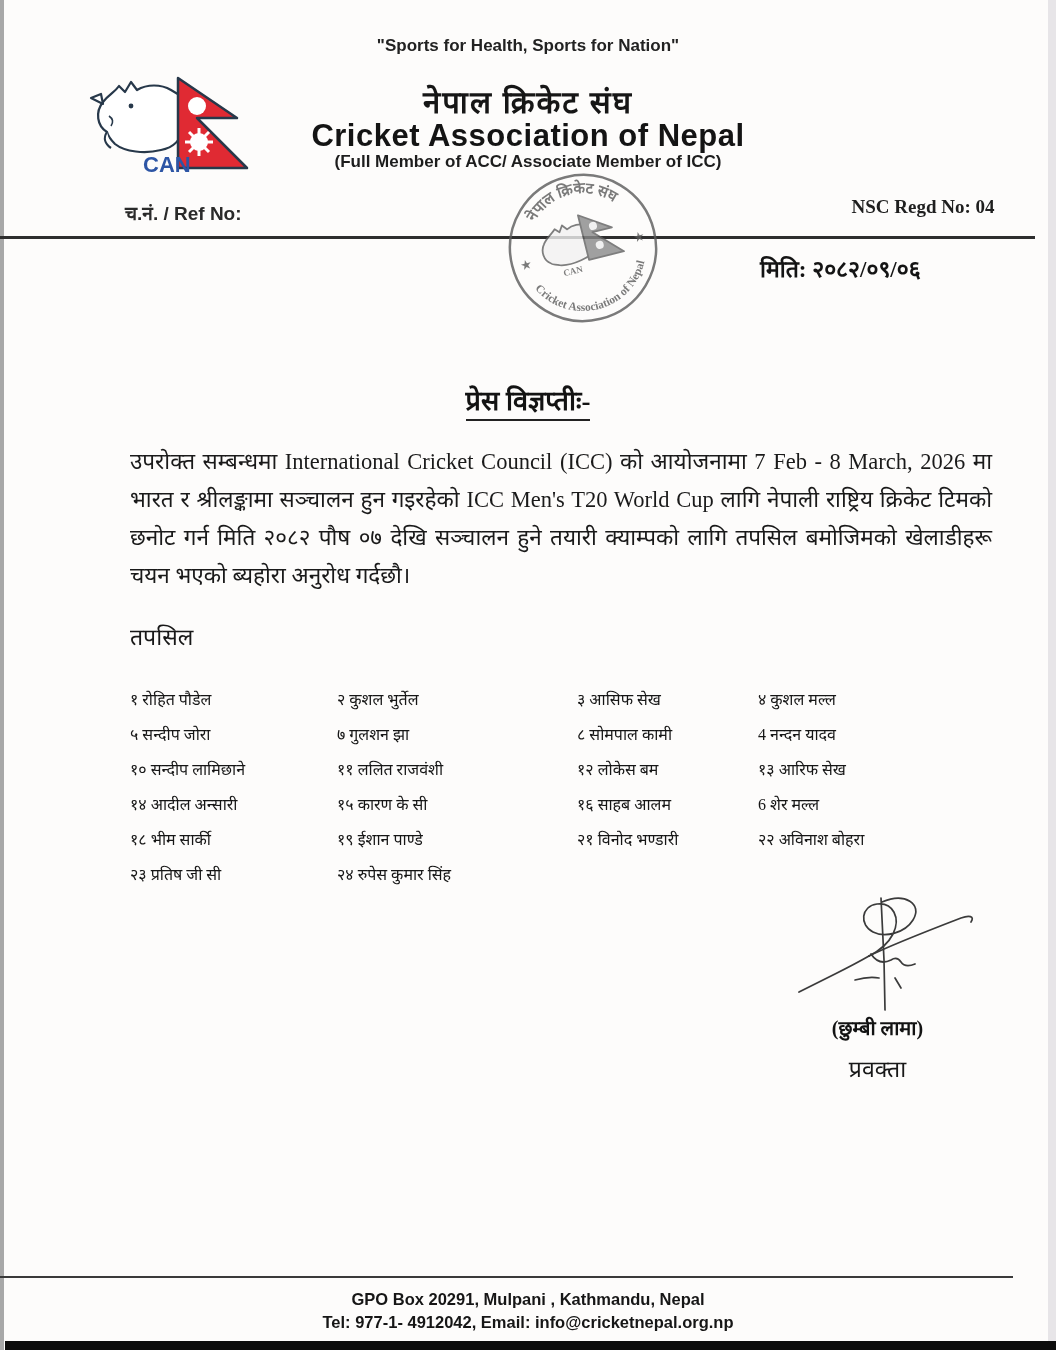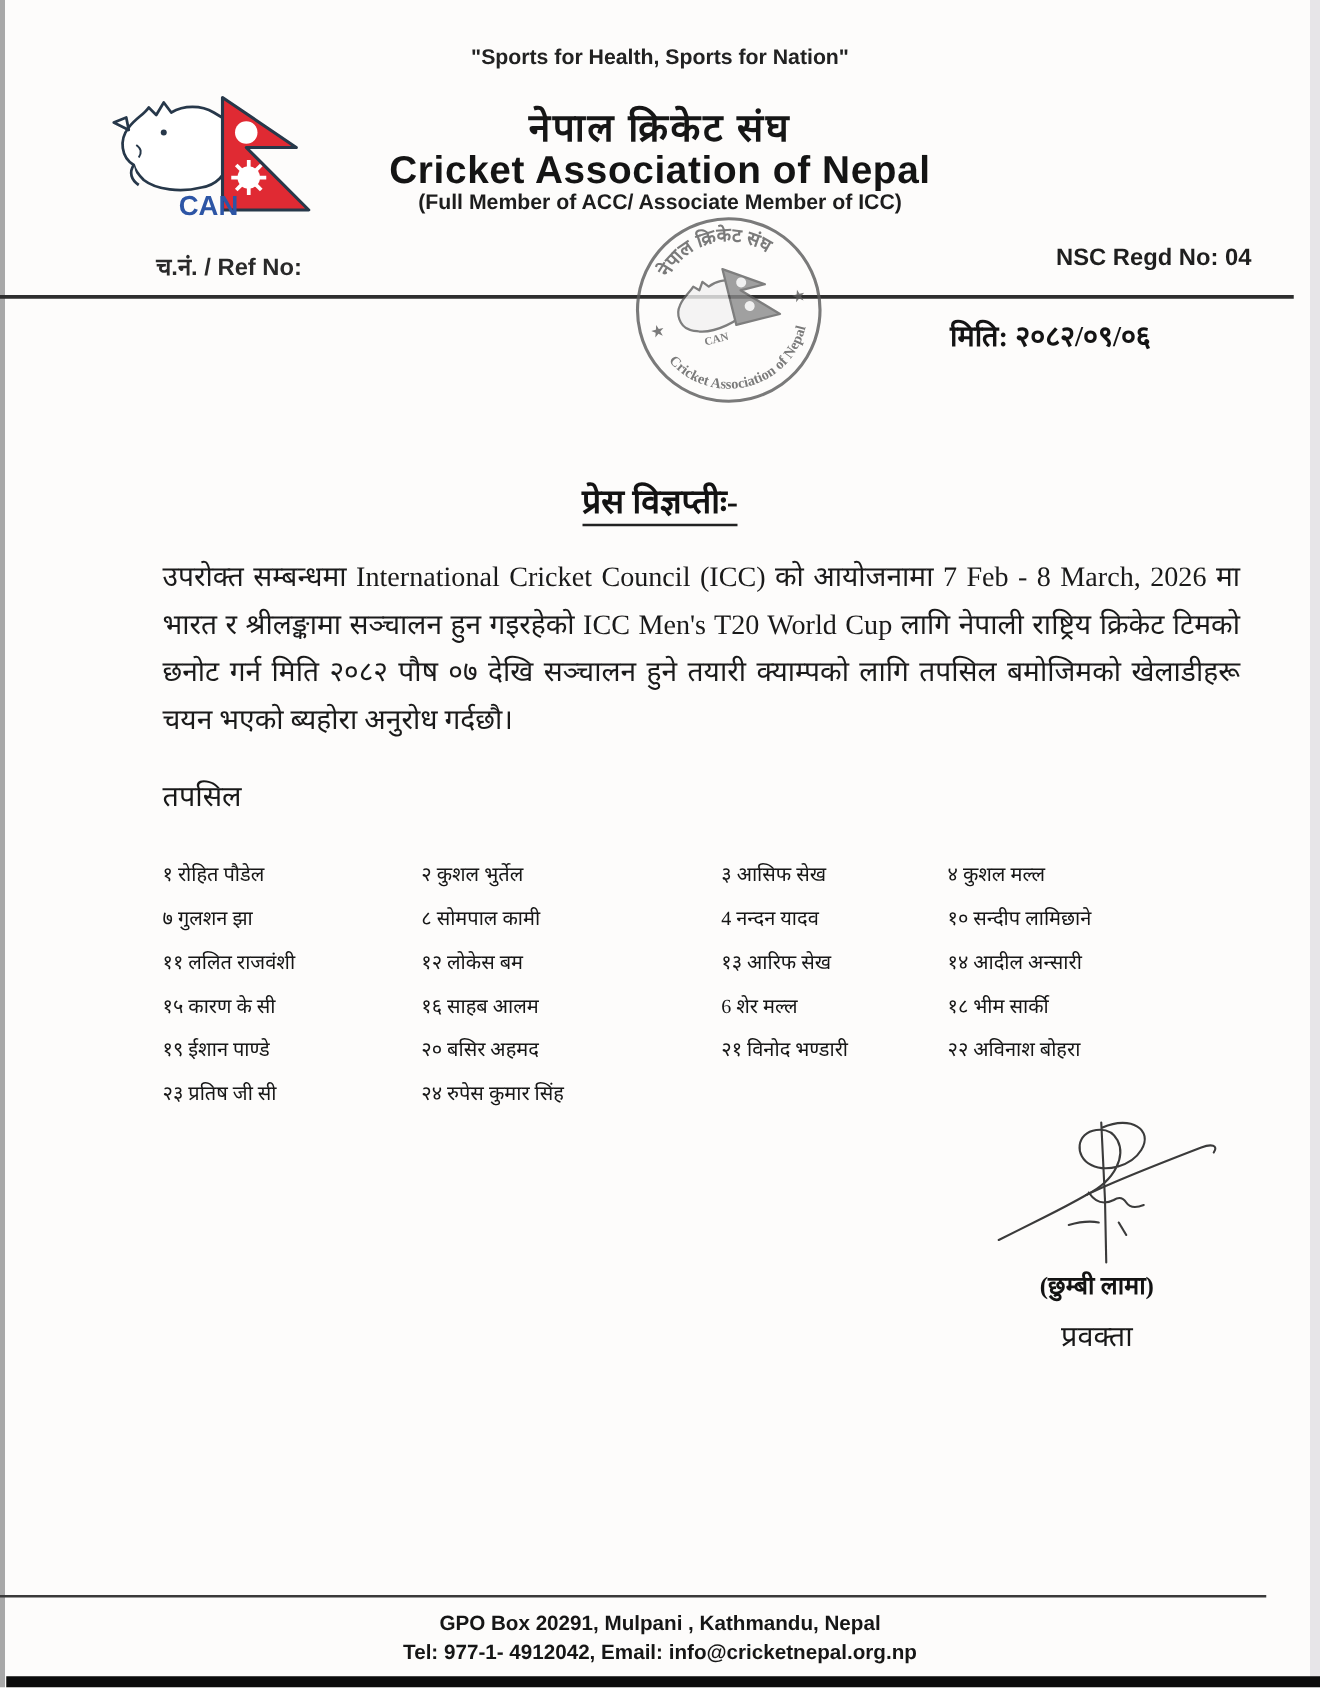--- a/index.html
+++ b/index.html
@@ -34,21 +34,21 @@
     font-weight:bold;font-size:17px;color:#1d1d1d;
   }
   .ref-label{
     position:absolute;left:125px;top:200px;
     font-family:Liberation Sans, sans-serif;
     font-weight:bold;font-size:19px;color:#2a2a2a;
   }
   .rule-top{position:absolute;left:0;top:236px;width:1035px;height:0;border-top:3px solid #2e2e2e;}
   .nsc{
     position:absolute;left:790px;top:196px;width:266px;text-align:center;
-    font-family:Liberation Sans, sans-serif;
+    font-family:Liberation Serif, serif;
     font-weight:bold;font-size:19px;color:#1f1f1f;
   }
   .stamp{position:absolute;left:498px;top:163px;width:170px;height:170px;opacity:.8;transform:rotate(-14deg);}
   .date-line{
     position:absolute;left:760px;top:252px;
     font-weight:bold;font-size:23px;color:#141414;
   }
   .pr-title{
     position:absolute;top:358px;left:0;width:1056px;text-align:center;margin-top:23px;
   }
@@ -165,34 +165,34 @@
 
 <p class="body-par">उपरोक्त सम्बन्धमा International Cricket Council (ICC) को आयोजनामा 7 Feb - 8 March, 2026 मा भारत र श्रीलङ्कामा सञ्चालन हुन गइरहेको ICC Men's T20 World Cup लागि नेपाली राष्ट्रिय क्रिकेट टिमको छनोट गर्न मिति २०८२ पौष ०७ देखि सञ्चालन हुने तयारी क्याम्पको लागि तपसिल बमोजिमको खेलाडीहरू चयन भएको ब्यहोरा अनुरोध गर्दछौ।</p>
 
 <div class="list-heading">तपसिल</div>
 
 <div class="players">
   <span>१ रोहित पौडेल</span>
   <span>२ कुशल भुर्तेल</span>
   <span>३ आसिफ सेख</span>
   <span>४ कुशल मल्ल</span>
+  <span>५ सन्दीप जोरा</span>
   <span>७ गुलशन झा</span>
   <span>८ सोमपाल कामी</span>
   <span>4 नन्दन यादव</span>
   <span>१० सन्दीप लामिछाने</span>
   <span>११ ललित राजवंशी</span>
   <span>१२ लोकेस बम</span>
   <span>१३ आरिफ सेख</span>
   <span>१४ आदील अन्सारी</span>
   <span>१५ कारण के सी</span>
   <span>१६ साहब आलम</span>
   <span>6 शेर मल्ल</span>
   <span>१८ भीम सार्की</span>
   <span>१९ ईशान पाण्डे</span>
-  <span>२० बसिर अहमद</span>
   <span>२१ विनोद भण्डारी</span>
   <span>२२ अविनाश बोहरा</span>
   <span>२३ प्रतिष जी सी</span>
   <span>२४ रुपेस कुमार सिंह</span>
 </div>
 
 <div class="signature">
   <svg width="210" height="135" viewBox="0 0 210 135">
     <g fill="none" stroke="#3b3b3b" stroke-width="1.7" stroke-linecap="round">
       <path d="M97,12 C120,2 138,14 128,30 C120,43 100,48 88,42 C74,35 76,16 92,14 C108,12 116,28 108,44 C102,56 92,62 84,66"></path>

